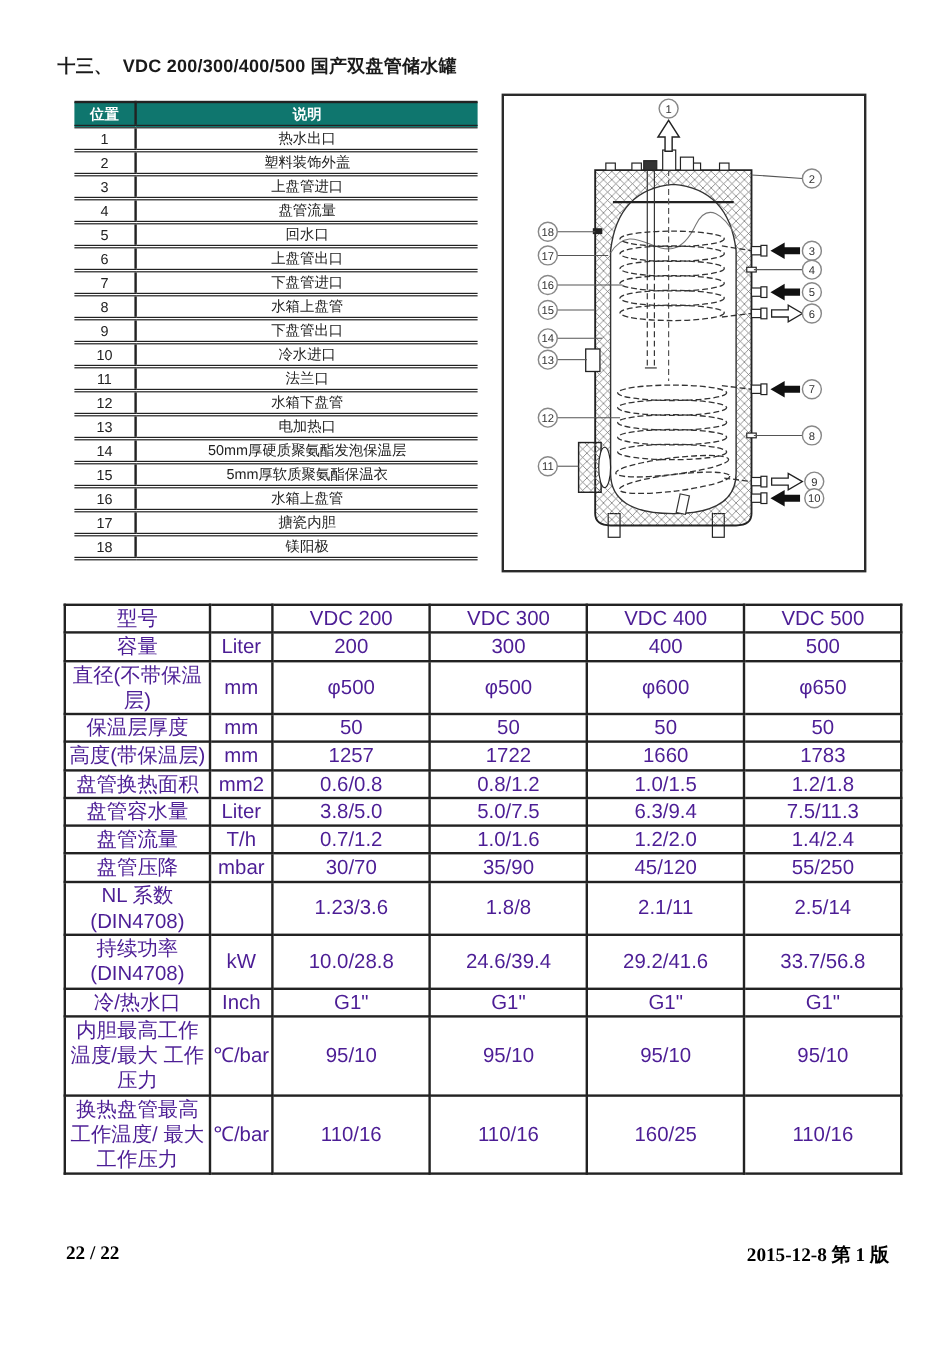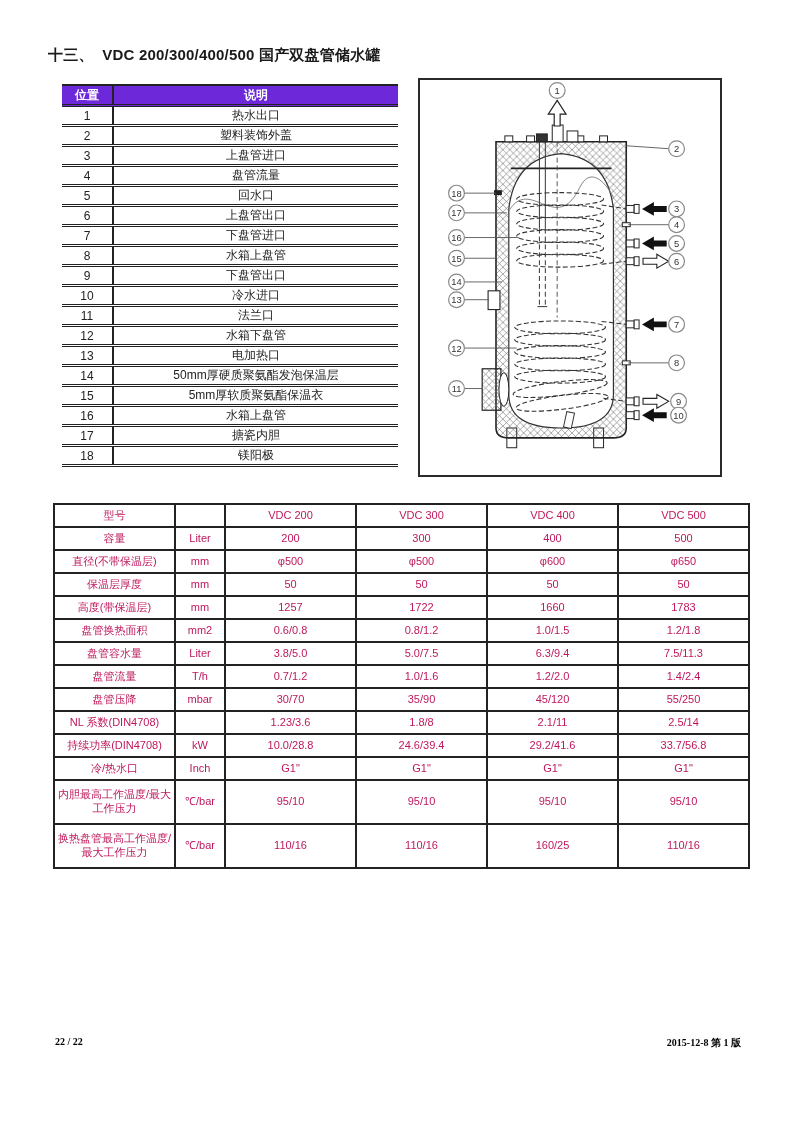--- a/index.html
+++ b/index.html
@@ -10,49 +10,49 @@
   .page-title{
     position:absolute;left:48px;top:46px;font-size:15px;font-weight:bold;
     white-space:pre;letter-spacing:0.2px;
   }
   
   .parts-table{
     position:absolute;left:62px;top:84px;width:336px;
     border-collapse:collapse;table-layout:fixed;font-size:12px;
   }
   .parts-table th{
-    background:#6d28d9;color:#ffffff;font-weight:bold;height:18px;
+    background:#0f766e;color:#ffffff;font-weight:bold;height:18px;
     border-top:2px solid #222;border-bottom:3px double #222;padding:0;font-family:Liberation Mono, monospace;
   }
   .parts-table td{
     text-align:center;height:16.5px;border-bottom:3px double #222;padding:0;
     color:#222;
   }
   .parts-table .col-pos{width:51px;}
   .parts-table .col-desc{width:285px;}
   .parts-table th:first-child,.parts-table td:first-child{border-right:2px solid #222;}
   
   .diagram-frame{
     position:absolute;left:418px;top:78px;width:300px;height:395px;
     border:2px solid #2a2a2a;background:#fff;
   }
   
   .spec-table{
     position:absolute;left:53px;top:503px;border-collapse:collapse;table-layout:fixed;
-    font-size:11px;color:#be185d;
+    font-size:17px;color:#4c1d95;
   }
   .spec-table td{
     border:2px solid #222;text-align:center;vertical-align:middle;
     height:21px;padding:0 2px;line-height:1.25;
   }
   .spec-table tr.tall td{height:42px;}
   
   .footer-left,.footer-right{
     position:absolute;top:1036px;font-family:"Liberation Serif",serif;
-    font-weight:bold;font-size:10px;color:#000;
+    font-weight:bold;font-size:16px;color:#000;
   }
   .footer-left{left:55px;}
   .footer-right{right:52px;}
   svg text{font-family:"Liberation Sans",sans-serif;}
 </style>
 </head>
 <body>
 
 <div class="page-title">十三、  VDC 200/300/400/500 国产双盘管储水罐</div>
 

